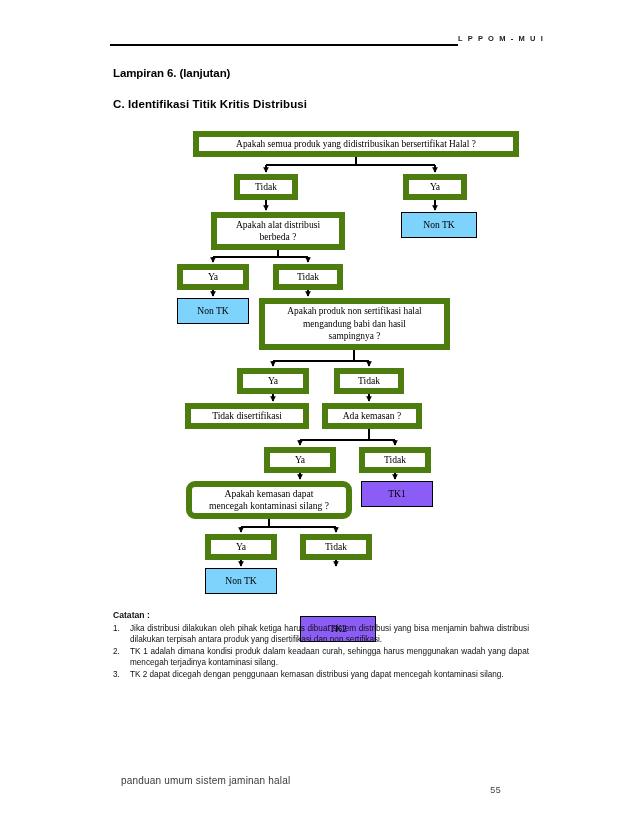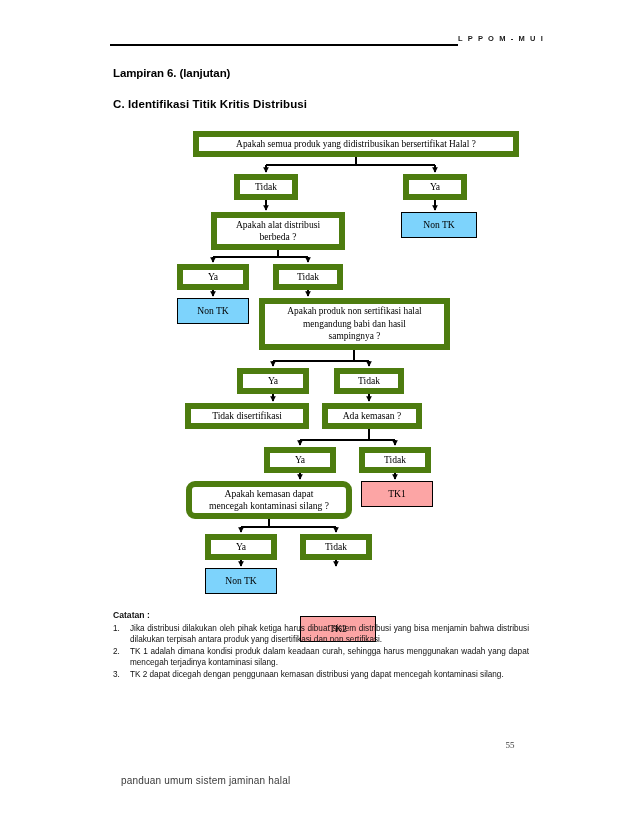--- a/index.html
+++ b/index.html
@@ -88,21 +88,21 @@
     padding: 1px 3px;
     white-space: pre-line;
   }
   .node.green {
     background: #7dd3fc;
     border: 1px solid #000000;
     color: #000000;
     font-weight: normal;
   }
   .node.yellow {
-    background: #fca5a5;
+    background: #8b5cf6;
     border: 1px solid #000000;
     color: #000000;
   }
   .node.wide-text { font-size: 9.4px; }
 
   
   #notes {
     position: absolute;
     left: 113px;
     top: 610px;
@@ -138,24 +138,24 @@
     left: 121px;
     top: 775px;
     font-family: "Liberation Sans", sans-serif;
     font-size: 10px;
     color: #3a3a3a;
     letter-spacing: 0.2px;
   }
   #footer-page {
     position: absolute;
     left: 490px;
-    top: 740px;
+    top: 786px;
     width: 40px;
-    text-align: center;
-    font-family: Liberation Serif, serif;
+    text-align: left;
+    font-family: Liberation Mono, monospace;
     font-size: 9px;
     color: #3a3a3a;
   }
 </style>
 </head>
 <body>
 
 <div id="header-rule"></div>
 <div id="header-brand">L P P O M  -  M U I</div>
 

